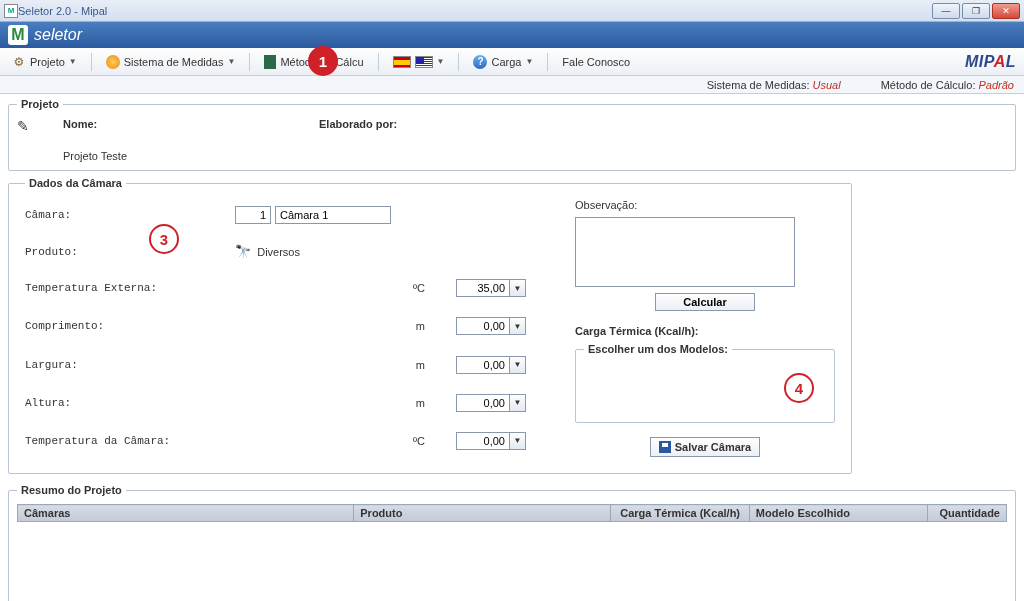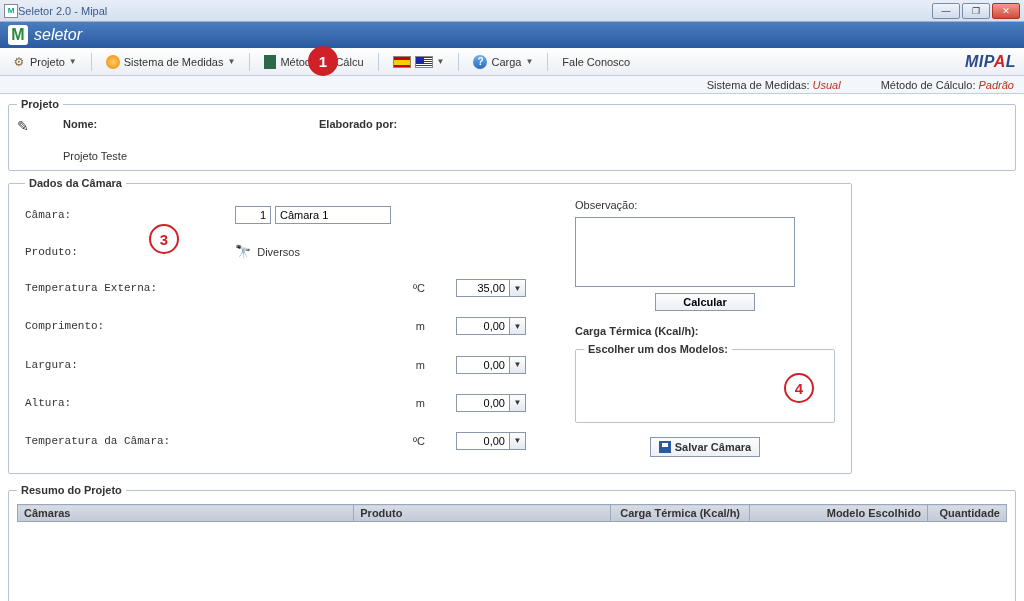--- a/index.html
+++ b/index.html
@@ -229,21 +229,21 @@
   </div>
 
   <fieldset class="resumo-fs">
     <legend>Resumo do Projeto</legend>
     <table class="table">
       <thead>
         <tr>
           <th style="width:34%;">Câmaras</th>
           <th style="width:26%;">Produto</th>
           <th style="width:14%; text-align:center;">Carga Térmica (Kcal/h)</th>
-          <th style="width:18%; text-align:right;">Modelo Escolhido</th>
+          <th style="width:18%; text-align:left;">Modelo Escolhido</th>
           <th style="width:8%; text-align:right;">Quantidade</th>
         </tr>
       </thead>
       <tbody>
           <tr>
             <td colspan="5"></td>
           </tr>
         </tbody>
     </table>
   </fieldset>

